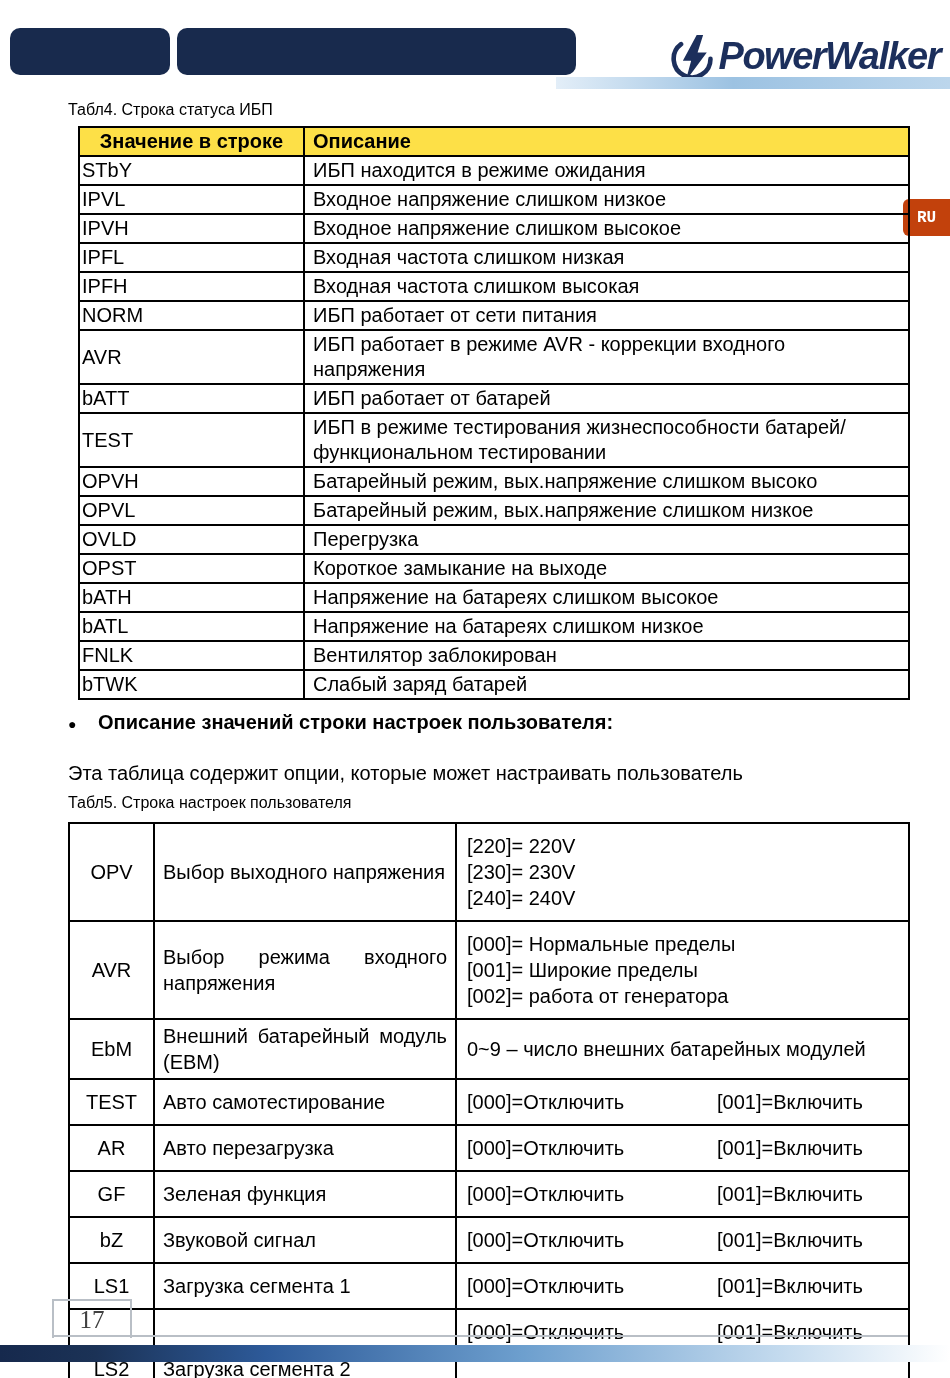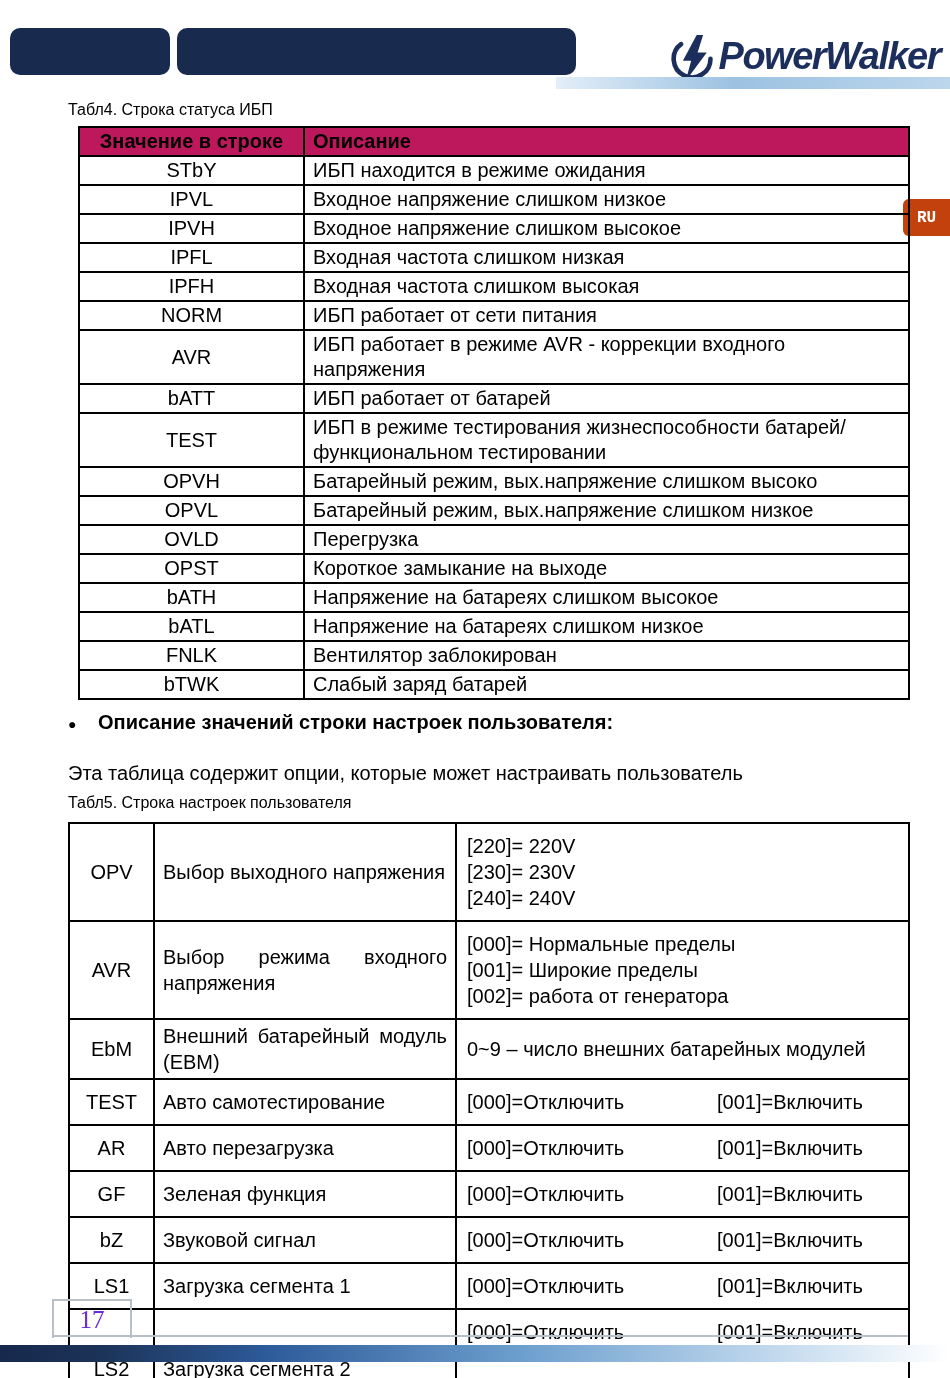--- a/index.html
+++ b/index.html
@@ -19,45 +19,45 @@
     background:linear-gradient(90deg,#e3eef8 0%,#9cc2e2 45%,#bcd6ec 100%);}
   .ru-tab{position:absolute;top:199px;right:0;width:47px;height:37px;background:#c2410c;
     color:#fff;font-size:16px;font-weight:bold;display:flex;align-items:center;justify-content:center;
     border-radius:6px 0 0 6px;font-family:Liberation Mono, monospace;}
   
   .content{position:absolute;left:68px;top:97px;width:840px;}
   .sec-title{font-size:16px;font-weight:normal;line-height:26px;}
   table{border-collapse:collapse;table-layout:fixed;}
   .t1{width:830px;margin-left:10px;margin-top:3px;}
   .t1 th,.t1 td{border:2px solid #000;font-size:20px;line-height:25px;}
-  .t1 th{background:#be185d;padding:1px 8px;}
+  .t1 th{background:#fde047;padding:1px 8px;}
   .t1 .th-value{text-align:center;}
   .t1 .th-desc{text-align:left;}
-  .t1 .code-cell{text-align:center;padding:1px 2px;}
+  .t1 .code-cell{text-align:left;padding:1px 2px;}
   .t1 .desc-cell{text-align:left;padding:1px 8px;}
   .justify{text-align:justify;}
   .c-val{width:225px;} .c-desc{width:605px;}
   .bullet-row{display:flex;align-items:baseline;margin-top:9px;font-size:20px;font-weight:bold;line-height:27px;}
   .bullet-glyph{width:30px;flex:none;font-size:14px;}
   .intro{font-size:20px;line-height:26px;margin:22px 0 4px 0;}
   .t2{width:840px;margin-top:6px;}
   .t2 td{border:2px solid #000;font-size:20px;line-height:26px;vertical-align:middle;}
   .t2 .code-cell{text-align:center;padding:3px 2px;}
   .t2 .name-cell{padding:3px 8px;}
   .t2 .opts-cell{padding:9px 10px;}
   .t2 tr.tall td{height:100px;}
   .t2 tr.tall .opts-cell{vertical-align:top;}
   .c-code{width:85px;} .c-name{width:302px;} .c-opts{width:453px;}
   .pair{display:flex;}
   .pair .opt-left{width:250px;flex:none;}
   .pair .opt-right{flex:1;}
   
   .page-num-box{position:absolute;left:52px;top:1299px;width:76px;height:37px;
     border:2px solid #b9bfc6;border-bottom:none;display:flex;align-items:center;justify-content:center;
-    font-family:"Liberation Serif",serif;font-size:25px;color:#6d28d9;}
+    font-family:"Liberation Serif",serif;font-size:25px;color:#404040;}
   .page-rule{position:absolute;left:52px;top:1335px;width:856px;height:2px;background:#b9bfc6;}
   .footer-bar{position:absolute;left:0;top:1345px;width:950px;height:17px;
     background:linear-gradient(90deg,#16294d 0%,#1b3256 10%,#2d5a99 28%,#6d9fce 55%,#c3daee 82%,#ffffff 100%);}
 </style>
 </head>
 <body>
 
 <div>
 
   <div class="hdr-bar b1"></div>

